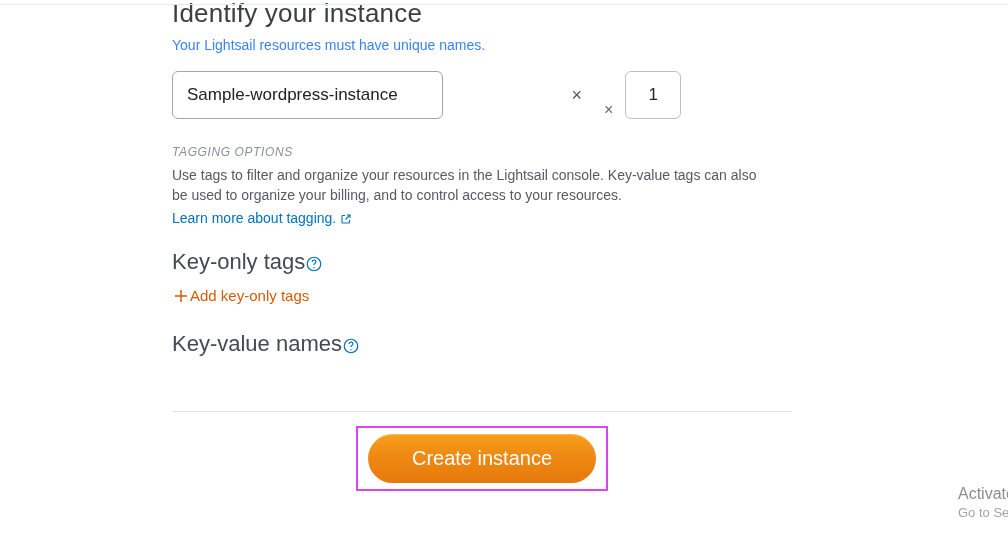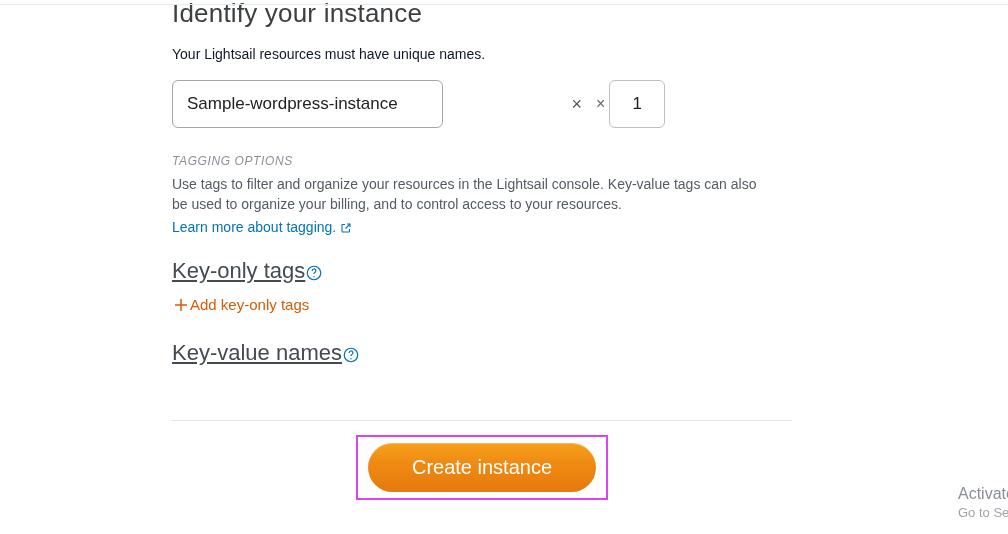--- a/index.html
+++ b/index.html
@@ -26,28 +26,28 @@
       padding-top: 0;
     }
     h1.page-title {
       font-size: 26px;
       font-weight: 400;
       color: #3c4043;
       margin-top: -2px;
       letter-spacing: 0.2px;
     }
     .subtitle {
-      margin-top: 17px;
+      margin-top: 8px;
       font-size: 14px;
-      color: #0f172a;
+      color: #3b82f6;
     }
     .name-row {
       display: flex;
-      align-items: center;
-      gap: 4px;
+      align-items: flex-end;
+      gap: 12px;
       margin-top: 18px;
     }
     .name-input {
       flex: 0 0 420px;
       height: 48px;
       border: 1px solid #a6a6a6;
       border-radius: 6px;
       padding: 0 34px 0 14px;
       font-size: 17px;
       color: #222;
@@ -112,21 +112,20 @@
       height: 12px;
       display: inline-block;
     }
     .section-h {
       margin-top: 22px;
       font-size: 22px;
       font-weight: 400;
       color: #444a52;
       display: flex;
       align-items: center;
-      text-decoration: underline;
     }
     .help-icon {
       width: 18px;
       height: 18px;
       display: inline-block;
       cursor: pointer;
     }
     .add-link {
       display: inline-flex;
       align-items: center;

